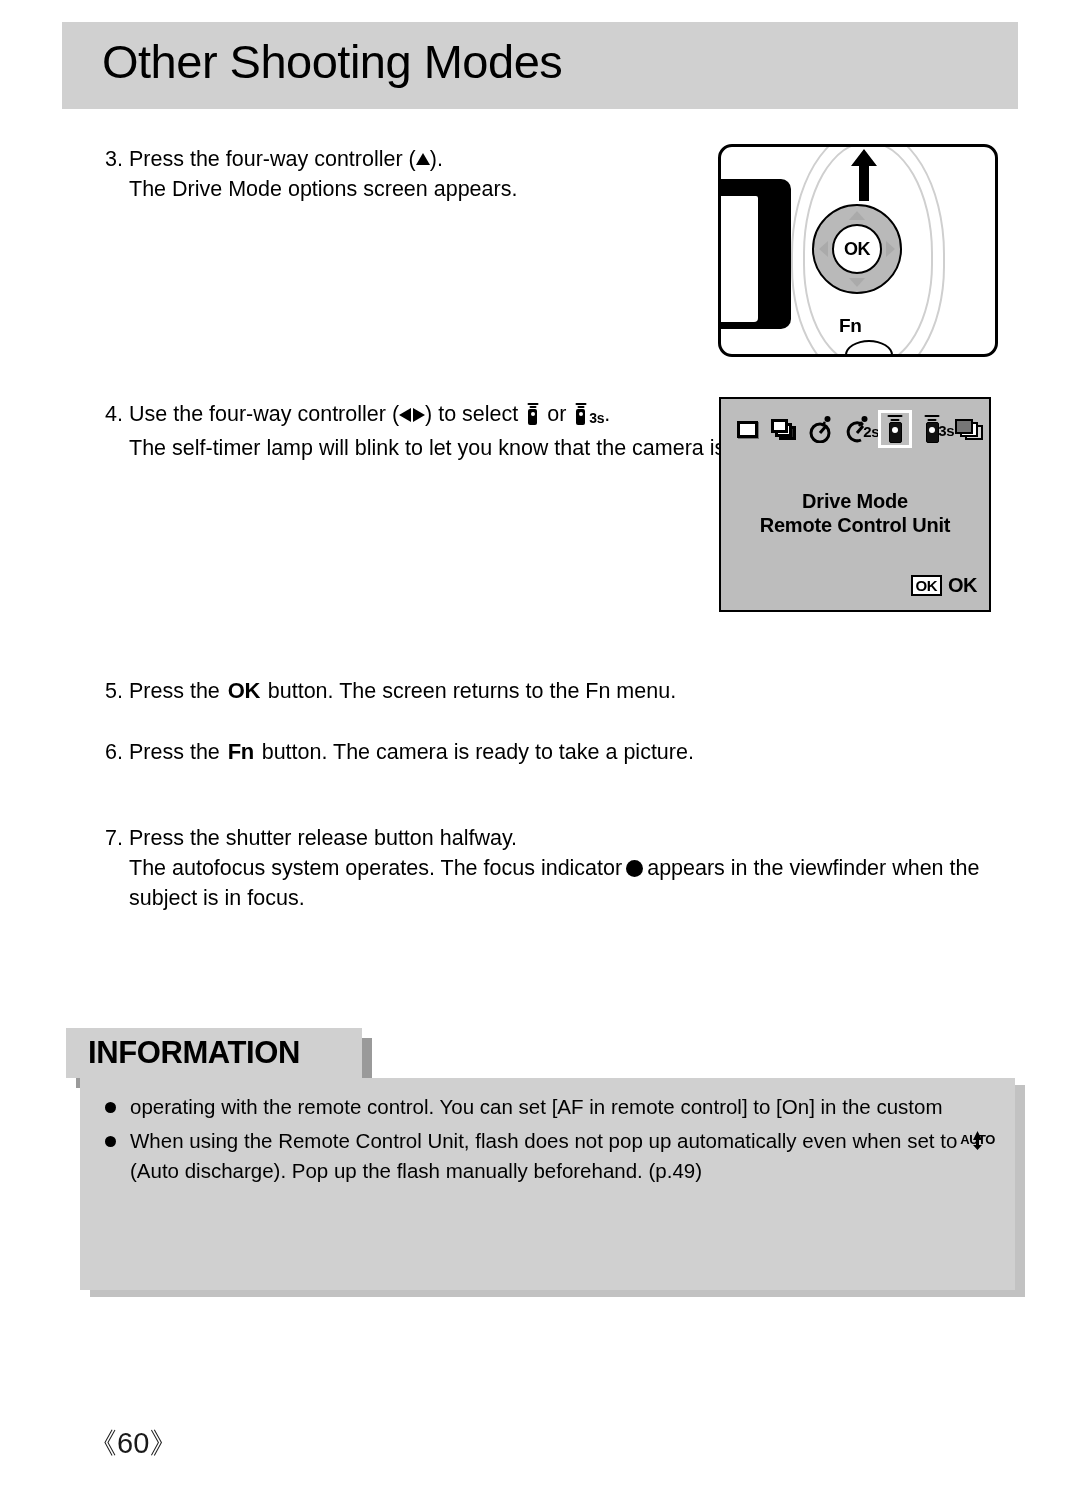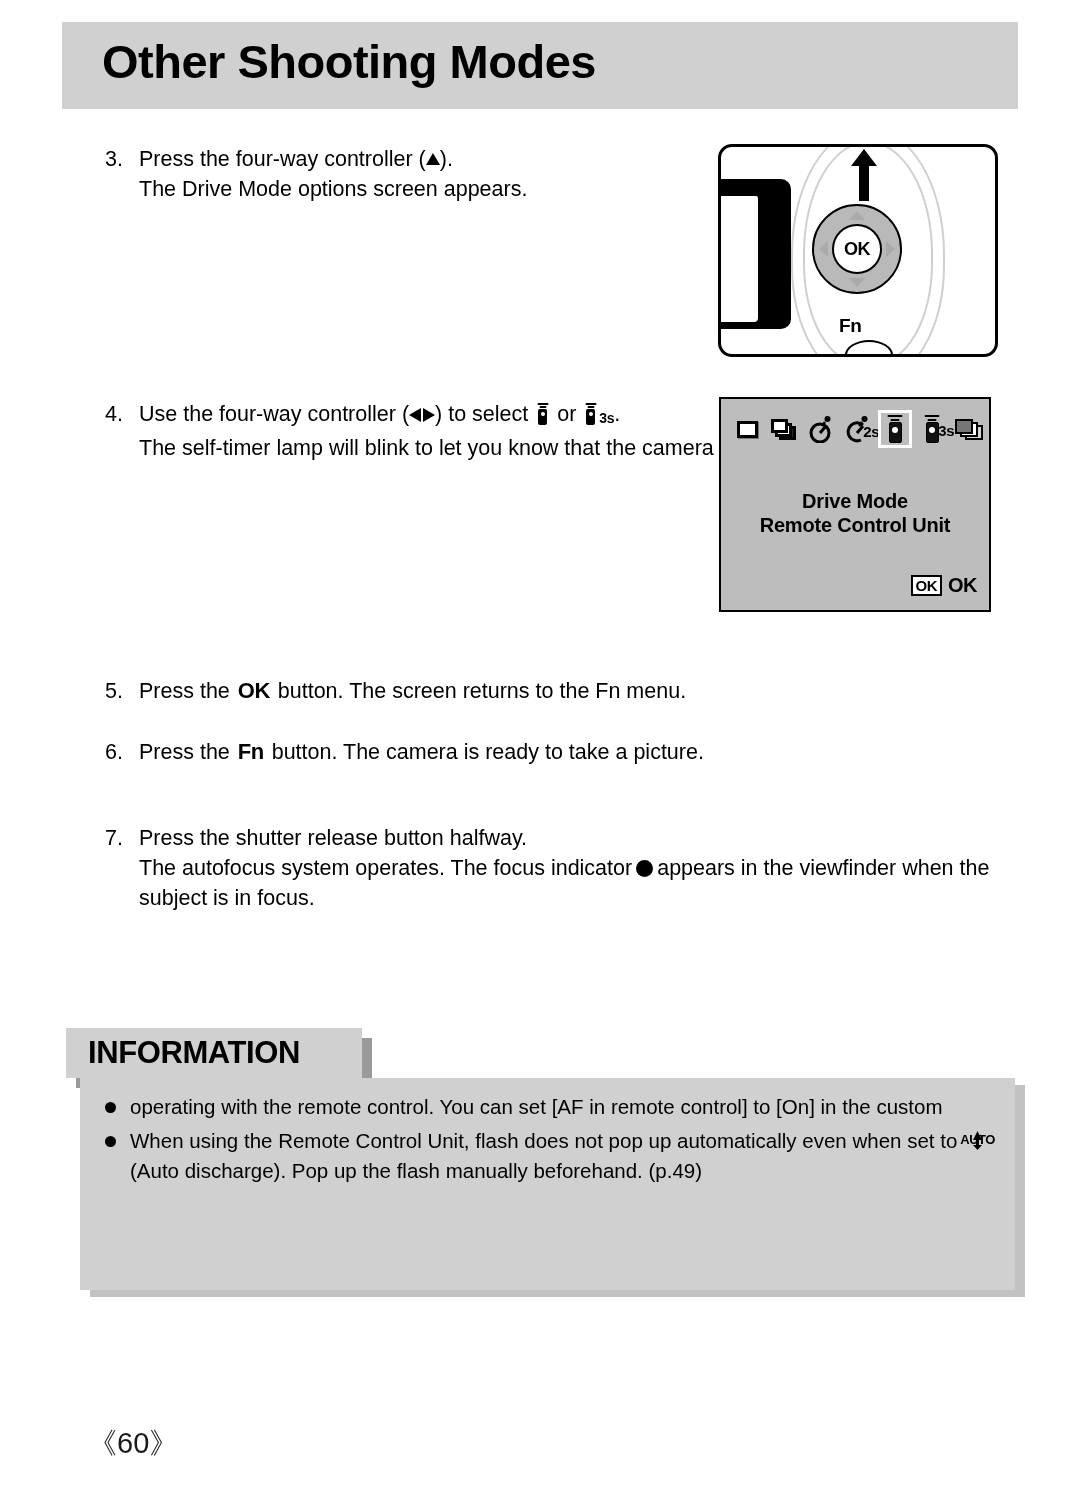--- a/index.html
+++ b/index.html
@@ -23,42 +23,42 @@
     top: 22px;
     width: 956px;
     height: 87px;
     background: #d0d0d0;
   }
   .header-title {
     position: absolute;
     left: 102px;
     top: 38px;
     font-size: 47px;
-    font-weight: bold;
+    font-weight: normal;
     letter-spacing: -0.5px;
     line-height: 1;
     white-space: nowrap;
   }
 
   
   .step {
     position: absolute;
     font-size: 21.5px;
     line-height: 30px;
     color: #000;
   }
   .step .num {
     position: absolute;
     left: 0;
     top: 0;
     width: 30px;
     text-align: left;
   }
   .step .body {
-    margin-left: 34px;
+    margin-left: 24px;
     display: block;
   }
   .step .line { display: block; white-space: nowrap; }
 
   #step3 { left: 105px; top: 144px; }
   #step4 { left: 105px; top: 399px; }
   #step5 { left: 105px; top: 676px; }
   #step6 { left: 105px; top: 737px; }
   #step7 { left: 105px; top: 823px; }
 

